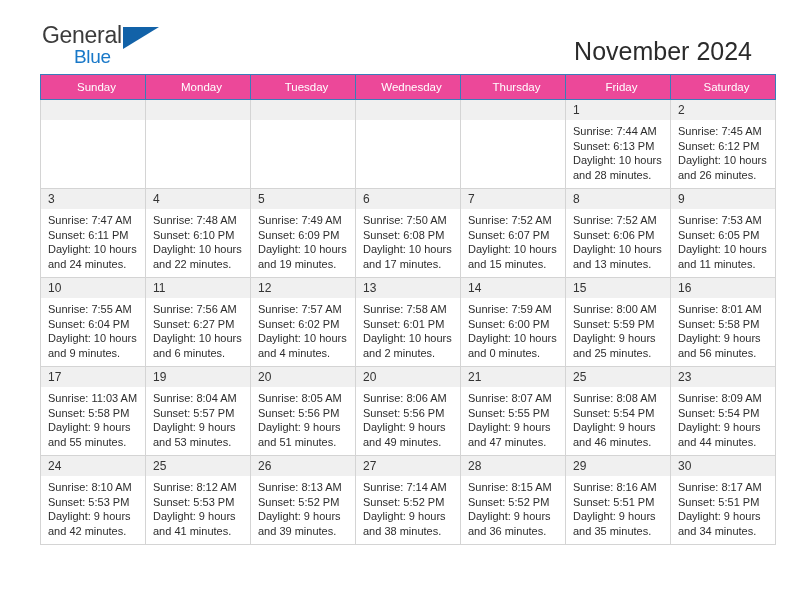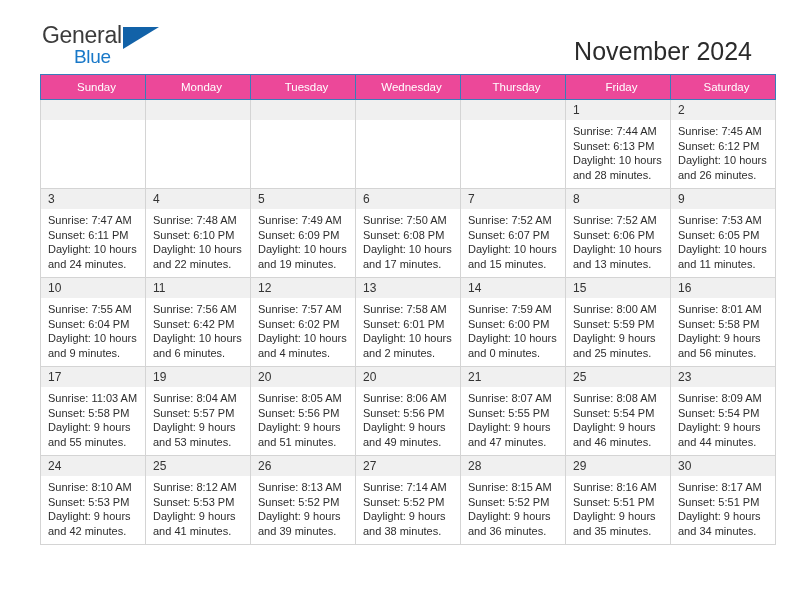--- a/index.html
+++ b/index.html
@@ -299,21 +299,21 @@
                 <div>Sunset: 6:04 PM</div>
                 <div class="daylight">Daylight: 10 hours and 9 minutes.</div>
               </div>
             </div>
           </td>
           <td class="">
             <div class="cell-inner">
               <div class="daynum">11</div>
               <div class="details">
                 <div>Sunrise: 7:56 AM</div>
-                <div>Sunset: 6:42 PM</div>
+                <div>Sunset: 6:27 PM</div>
                 <div class="daylight">Daylight: 10 hours and 6 minutes.</div>
               </div>
             </div>
           </td>
           <td class="">
             <div class="cell-inner">
               <div class="daynum">12</div>
               <div class="details">
                 <div>Sunrise: 7:57 AM</div>
                 <div>Sunset: 6:02 PM</div>

